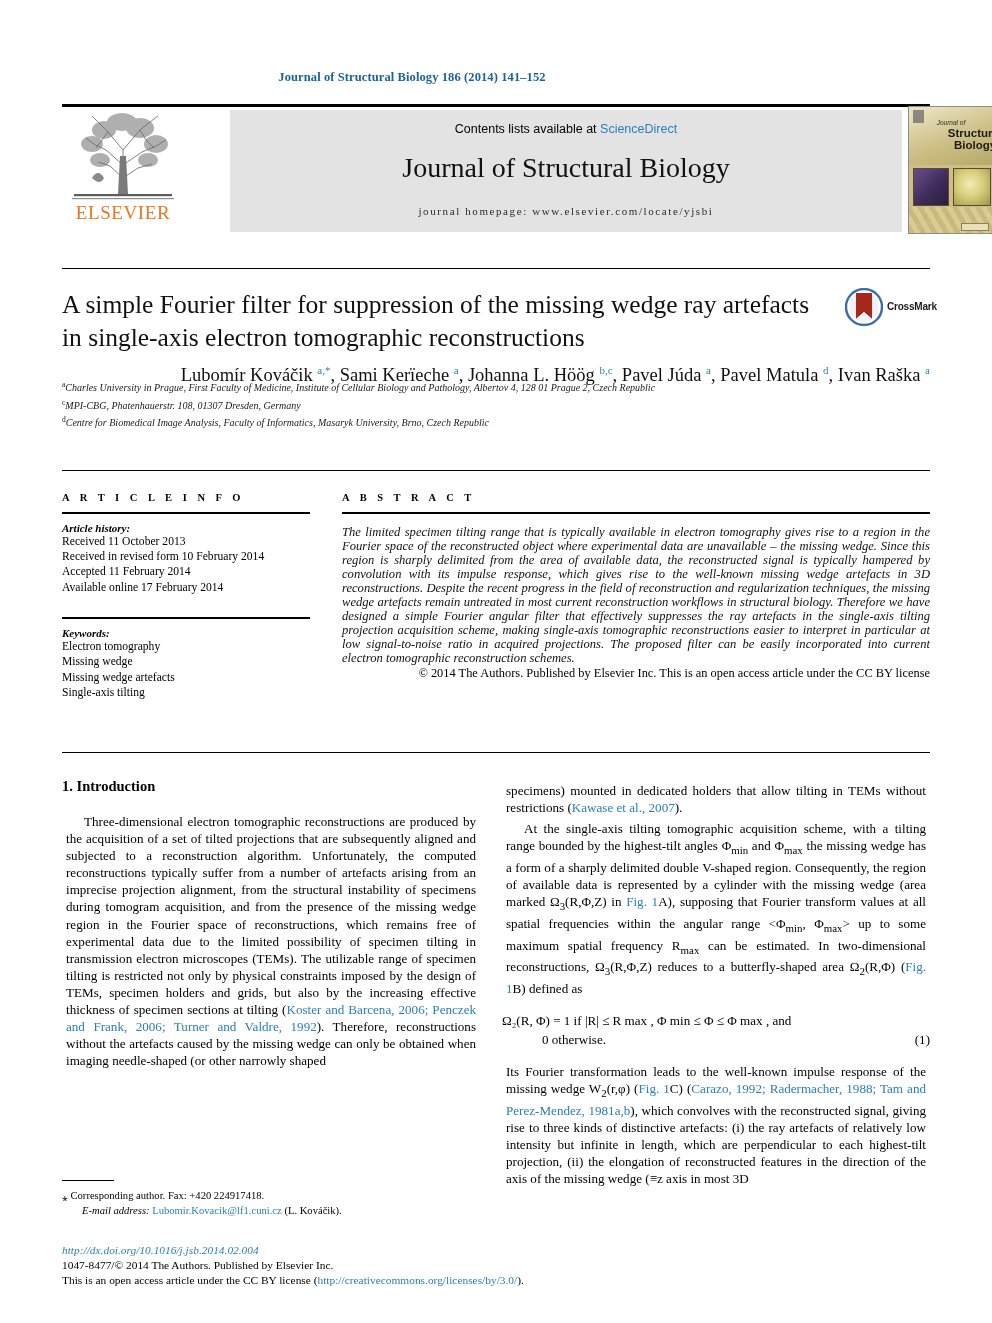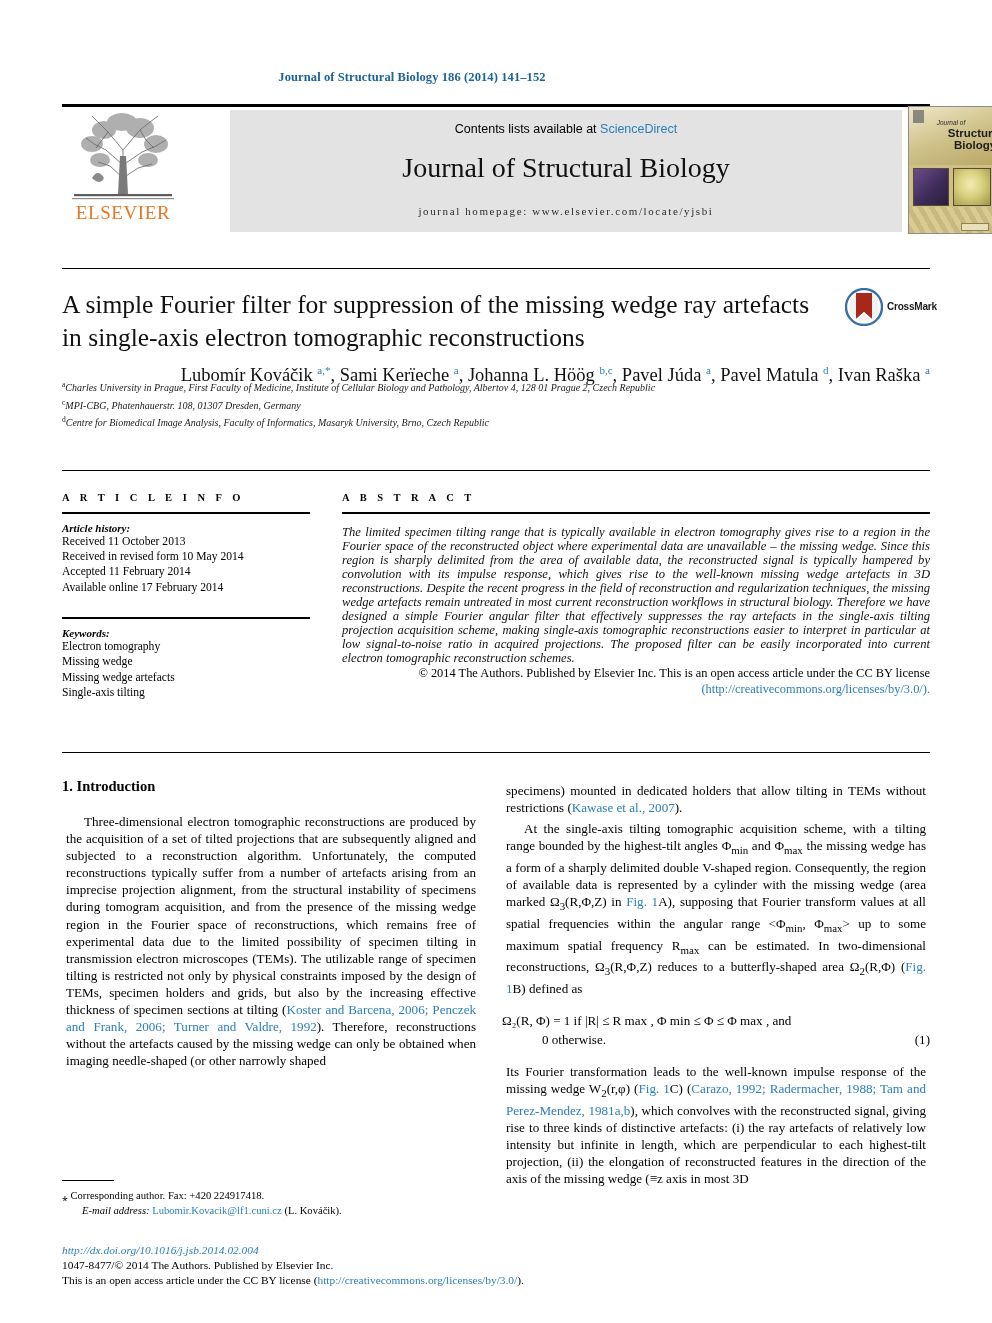--- a/index.html
+++ b/index.html
@@ -453,38 +453,37 @@
     <div><sup>d</sup><span>Centre for Biomedical Image Analysis, Faculty of Informatics, Masaryk University, Brno, Czech Republic</span></div>
   </div>
 
   <div class="rule-thin-mid"></div>
 
   <div class="info-col">
     <div class="sec-head">A R T I C L E  I N F O</div>
     <div class="sec-rule"></div>
     <div class="info-sub">Article history:</div>
     <div class="info-line">Received 11 October 2013</div>
-    <div class="info-line">Received in revised form 10 May 2014</div>
+    <div class="info-line">Received in revised form 10 February 2014</div>
     <div class="info-line">Accepted 11 February 2014</div>
     <div class="info-line">Available online 17 February 2014</div>
     <div class="info-rule2"></div>
     <div class="info-sub">Keywords:</div>
     <div class="info-line">Electron tomography</div>
     <div class="info-line">Missing wedge</div>
     <div class="info-line">Missing wedge artefacts</div>
     <div class="info-line">Single-axis tilting</div>
   </div>
 
   <div class="abs-col">
     <div class="sec-head">A B S T R A C T</div>
     <div class="sec-rule"></div>
     <div class="abstract-body">The limited specimen tilting range that is typically available in electron tomography gives rise to a region in the Fourier space of the reconstructed object where experimental data are unavailable – the missing wedge. Since this region is sharply delimited from the area of available data, the reconstructed signal is typically hampered by convolution with its impulse response, which gives rise to the well-known missing wedge artefacts in 3D reconstructions. Despite the recent progress in the field of reconstruction and regularization techniques, the missing wedge artefacts remain untreated in most current reconstruction workflows in structural biology. Therefore we have designed a simple Fourier angular filter that effectively suppresses the ray artefacts in the single-axis tilting projection acquisition scheme, making single-axis tomographic reconstructions easier to interpret in particular at low signal-to-noise ratio in acquired projections. The proposed filter can be easily incorporated into current electron tomographic reconstruction schemes.</div>
     <div class="abstract-copyright">
       <span>© 2014 The Authors. Published by Elsevier Inc. This is an open access article under the CC BY license</span>
-      <span class="lic link">(http://creativecommons.org/licenses/by/3.0/).</span>
     </div>
   </div>
 
   <div class="rule-thin-bot"></div>
 
   <div class="col-left">
     <div class="h-section">1. Introduction</div>
     <p class="para"><span>Three-dimensional electron tomographic reconstructions are produced by the acquisition of a set of tilted projections that are subsequently aligned and subjected to a reconstruction algorithm. Unfortunately, the computed reconstructions typically suffer from a number of artefacts arising from an imprecise projection alignment, from the structural instability of specimens during tomogram acquisition, and from the presence of the missing wedge region in the Fourier space of reconstructions, which remains free of experimental data due to the limited possibility of specimen tilting in transmission electron microscopes (TEMs). The utilizable range of specimen tilting is restricted not only by physical constraints imposed by the design of TEMs, specimen holders and grids, but also by the increasing effective thickness of specimen sections at tilting (</span><span class="link">Koster and Barcena, 2006; Penczek and Frank, 2006; Turner and Valdre, 1992</span><span>). Therefore, reconstructions without the artefacts caused by the missing wedge can only be obtained when imaging needle-shaped (or other narrowly shaped</span></p>
   </div>
 

